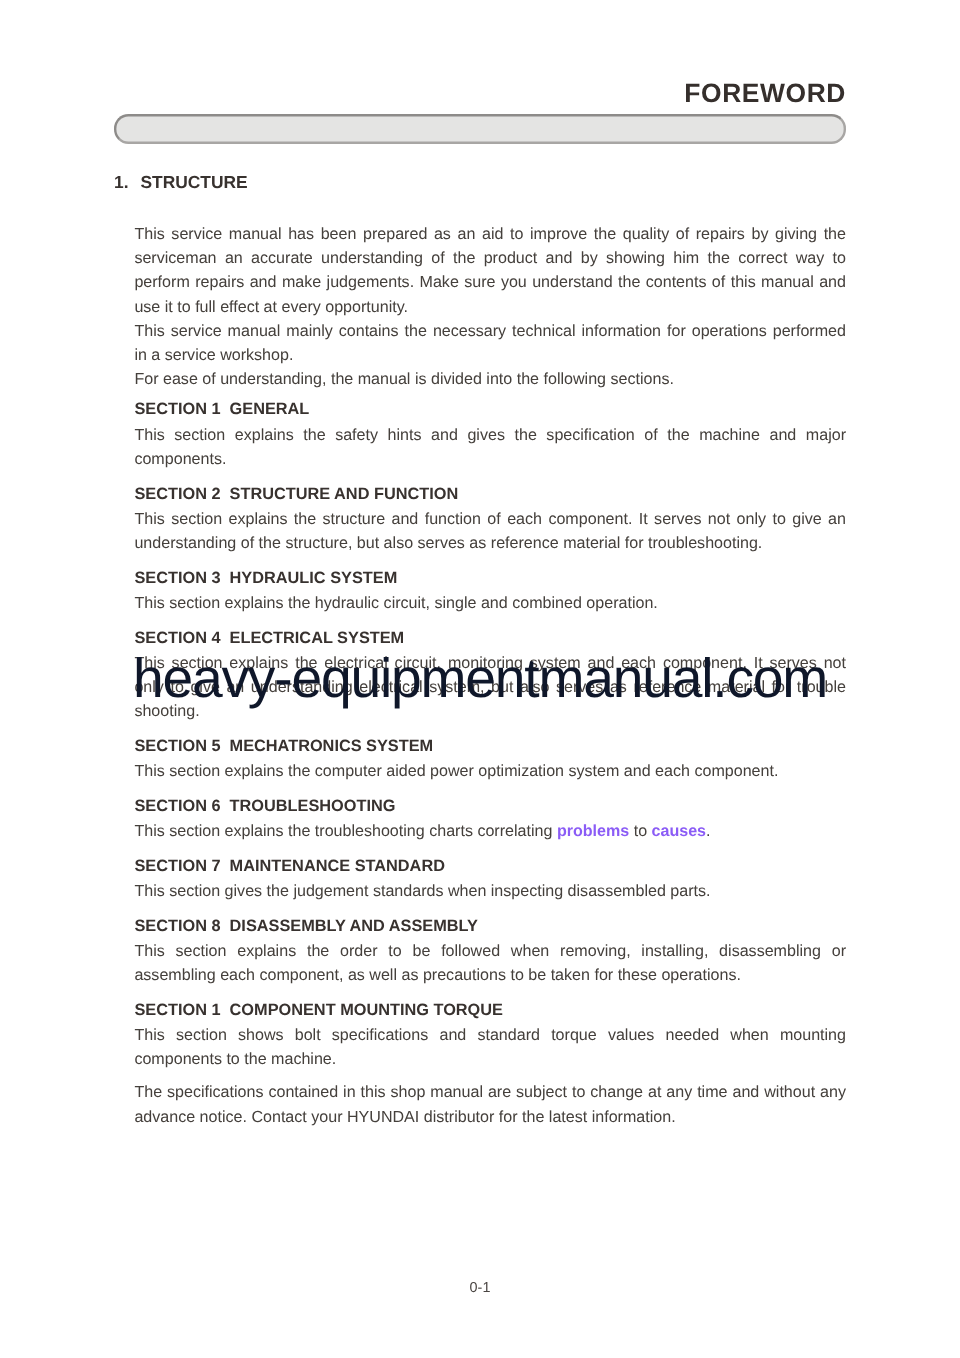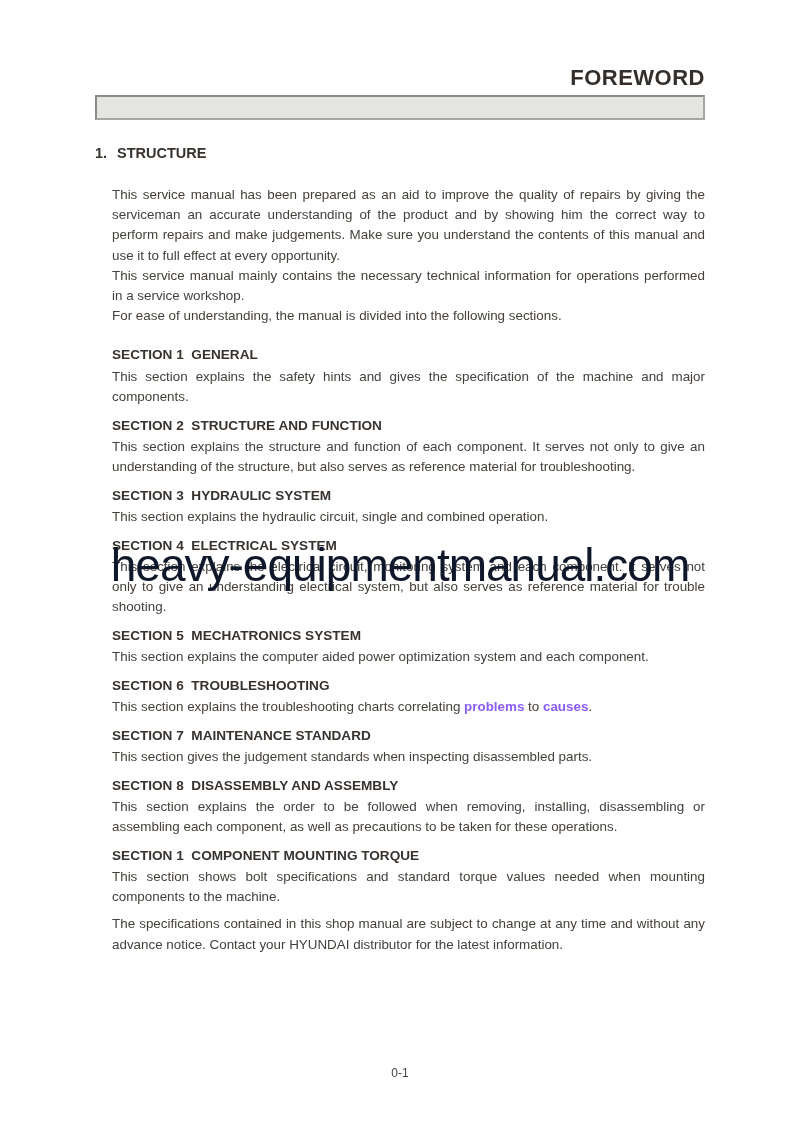--- a/index.html
+++ b/index.html
@@ -1,15 +1,15 @@
 <!DOCTYPE html>
 <html><head>
 <meta charset="utf-8">
 <style>
-  * { box-sizing: border-box; }
+  * { box-sizing: border-box; border-radius: 12px; }
   html, body { margin: 0; padding: 0; }
   body {
     width: 800px; height: 1132px;
     background: #ffffff;
     font-family: "Liberation Sans", sans-serif;
     color: #45403c;
   }
   .page {
     position: relative;
     width: 800px; height: 1132px;
@@ -46,21 +46,21 @@
     font-size: 14.5px;
     line-height: 16px;
     font-weight: bold;
     color: #38322f;
     display: flex;
   }
   .struct-heading .num { width: 22px; flex: none; }
   .intro { margin: 0 0 0 17px; text-align: justify; }
   .intro.first { margin-top: 24px; }
   .section { margin: 8.5px 0 0 17px; }
-  .section.first { margin-top: 19px; }
+  .section.first { margin-top: 5px; }
   .section h3 {
     margin: 0 0 1px 0;
     font-size: 13.6px;
     line-height: 20.2px;
     font-weight: bold;
     color: #38322f;
     white-space: pre;
   }
   .section p { margin: 0; text-align: justify; }
   .closing { margin: 7px 0 0 17px; text-align: justify; }

